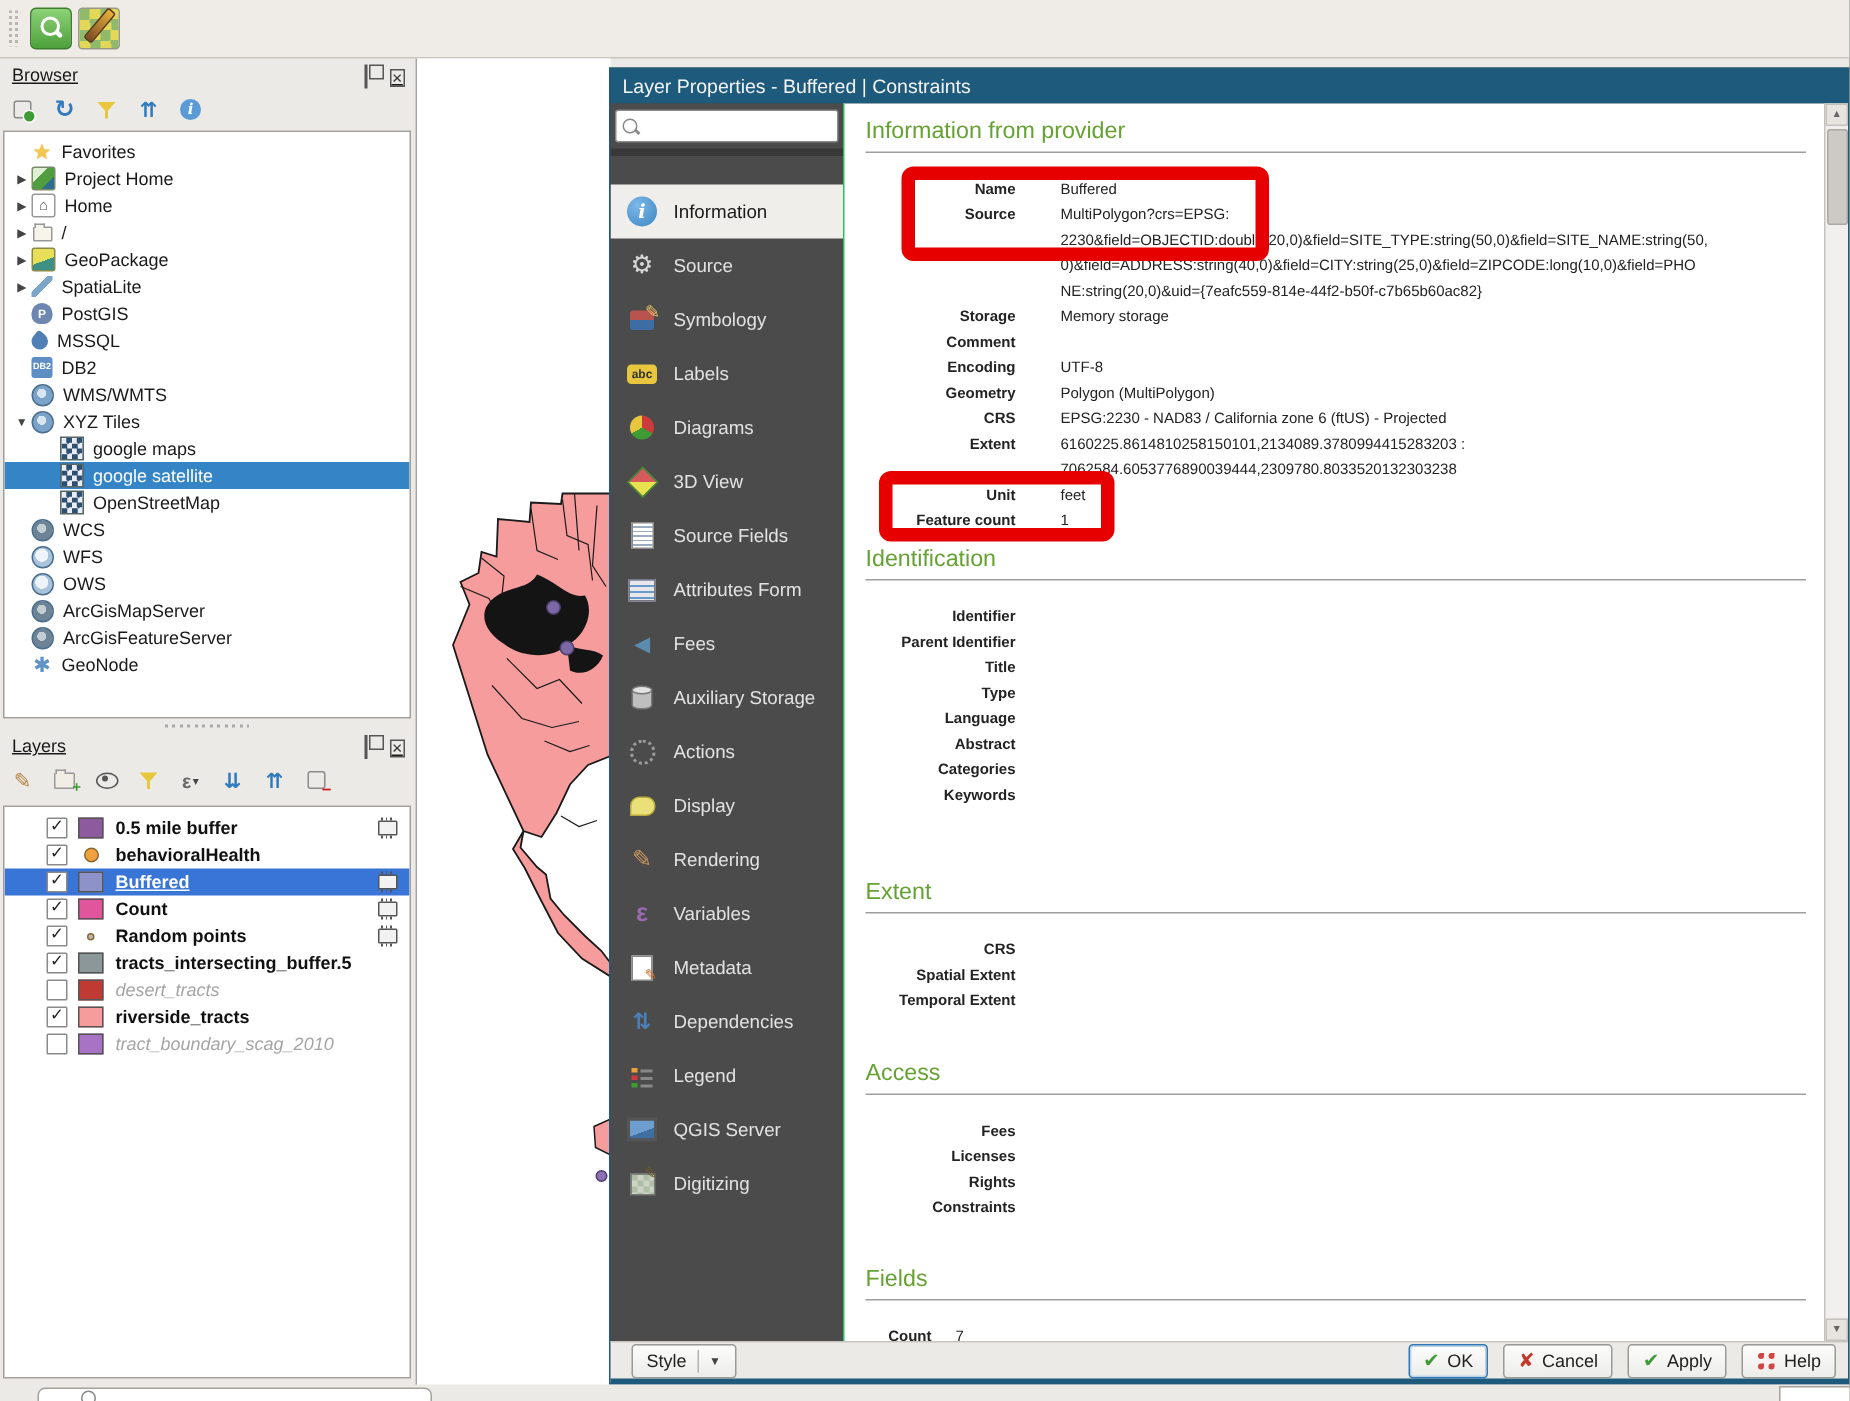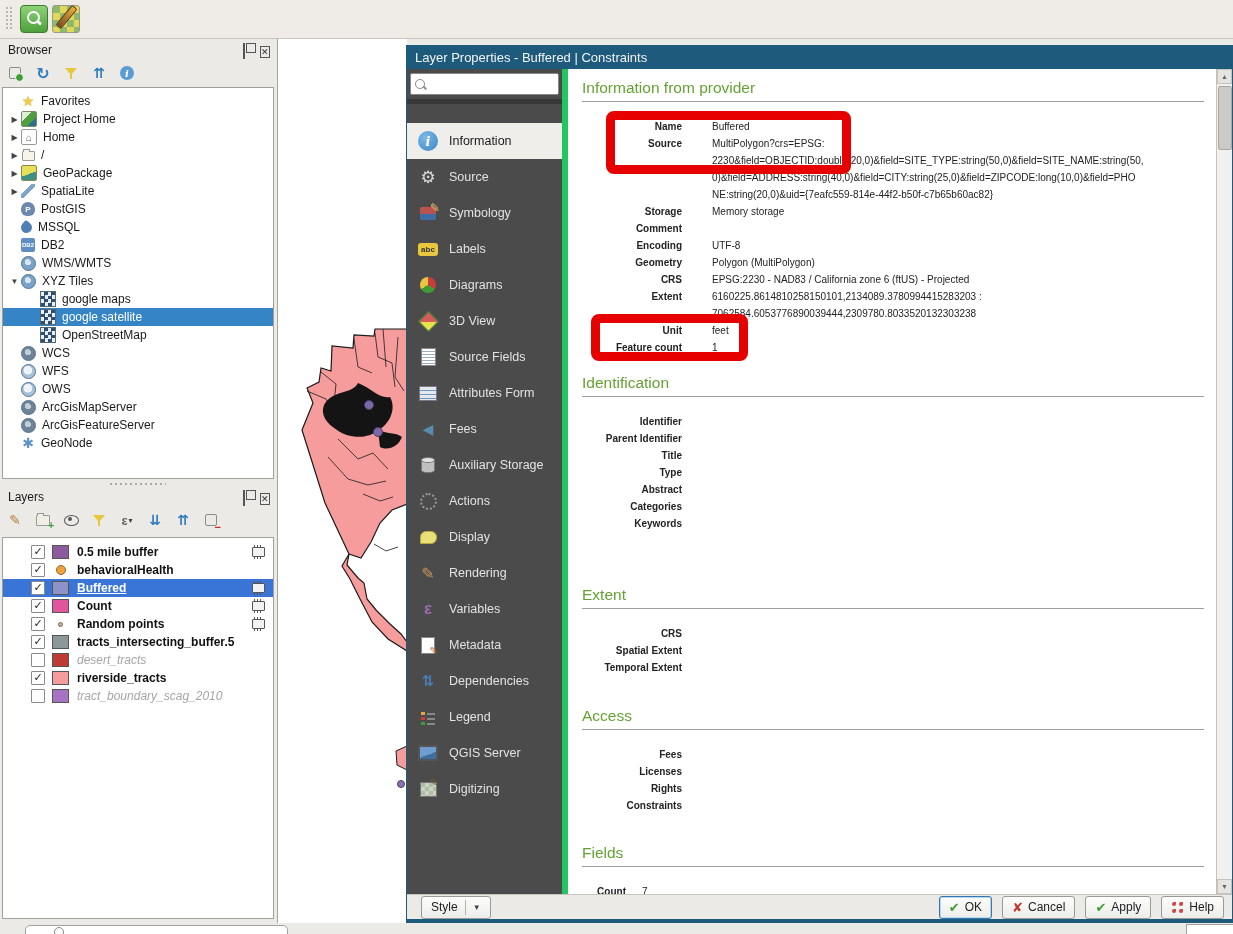--- a/index.html
+++ b/index.html
@@ -11,21 +11,21 @@
   .drag-dots{width:6px;height:24px;margin:0 8px 0 6px;background:repeating-linear-gradient(#b9b5b0 0 2px,transparent 2px 4px),repeating-linear-gradient(#b9b5b0 0 2px,transparent 2px 4px);background-size:2px 100%,2px 100%;background-position:0 0,4px 0;background-repeat:no-repeat;}
   .tbtn{width:28px;height:28px;border-radius:3px;display:flex;align-items:center;justify-content:center;margin-right:4px;}
   .app-zoom-icon{width:26px;height:26px;border-radius:4px;background:linear-gradient(#8dd277,#4da13c);border:1px solid #3c7d2e;position:relative;}
   .app-zoom-icon::before{content:"";position:absolute;left:6px;top:5px;width:9px;height:9px;border:2.5px solid #fff;border-radius:50%;}
   .app-zoom-icon::after{content:"";position:absolute;left:15px;top:15px;width:6px;height:3px;background:#fff;transform:rotate(45deg);border-radius:2px;}
   .app-editmap-icon{width:26px;height:26px;border-radius:3px;border:1px solid #998;background:repeating-conic-gradient(#e3d75a 0 25%,#8fba6b 0 50%);background-size:14px 14px;position:relative;}
   .app-editmap-icon::after{content:"";position:absolute;left:10px;top:-2px;width:5px;height:24px;background:linear-gradient(#e8b23c,#7a4a22);transform:rotate(40deg);border-radius:2px;border:1px solid #5a3518;}
 
   
   .panel{position:absolute;left:0;width:276px;}
-  .panel-header{height:20px;display:flex;align-items:center;padding:0 4px 0 8px;font-size:12px;color:#1a1a1a;}
+  .panel-header{height:20px;display:flex;align-items:center;padding:0 4px 0 8px;font-size:12px;color:#1a1a1a;text-decoration:underline;}
   .panel-title{flex:1;}
   .ph-btn{width:12px;height:12px;margin-left:5px;position:relative;display:inline-block;}
   .float-ic{border:1px solid #555;width:8px;height:8px;margin-top:2px;}
   .float-ic::before{content:"";position:absolute;left:3px;top:-1px;width:8px;height:8px;border:1px solid #555;background:#eceae6;}
   .close-ic{border:1px solid #555;width:10px;height:10px;text-align:center;font-size:9px;line-height:10px;color:#333;}
   .panel-toolbar{height:26px;display:flex;align-items:center;padding-left:6px;gap:10px;}
   .tbi{width:18px;height:18px;display:flex;align-items:center;justify-content:center;position:relative;}
   .tree{position:absolute;left:2px;right:2px;background:#fff;border:1px solid #a29e99;overflow:hidden;}
   .splitter-handle{position:absolute;left:110px;top:481px;width:56px;height:5px;background:repeating-linear-gradient(90deg,#aaa 0 2px,transparent 2px 5px);background-size:100% 2px;background-position:0 2px;background-repeat:no-repeat;}
 
@@ -119,21 +119,21 @@
   .d-metadata-icon span{width:12px;height:15px;background:#fff;border:1px solid #888;position:relative;}
   .d-metadata-icon span::after{content:"\270E";position:absolute;right:-4px;bottom:-3px;color:#d06a2a;font-size:10px;}
   .d-dependencies-icon{color:#4a7fb8;font-size:15px;font-weight:bold;}
   .d-legend-icon span{width:14px;height:14px;position:relative;display:block;}
   .d-legend-icon span::before{content:"";position:absolute;left:0;top:2px;width:4px;height:3px;background:#e8a33d;box-shadow:0 5px 0 #cc3b3b,0 10px 0 #3f9c35;}
   .d-legend-icon span::after{content:"";position:absolute;left:6px;top:3px;width:8px;height:1.5px;background:#888;box-shadow:0 5px 0 #888,0 10px 0 #888;}
   .d-qgisserver-icon span{width:16px;height:12px;background:linear-gradient(160deg,#6d9ecf 60%,#3e6f9e 60%);border:2px solid #555;}
   .d-digitizing-icon span{width:15px;height:13px;background:repeating-conic-gradient(#cdd4c6 0 25%,#aebfa6 0 50%);background-size:8px 8px;border:1px solid #777;position:relative;display:block;}
   .d-digitizing-icon span::after{content:"\270E";position:absolute;right:-3px;top:-7px;color:#6a5a2a;font-size:11px;}
 
-  .dlg-content{position:absolute;left:155px;right:0;top:23px;bottom:28px;background:#fff;border-left:6px solid #22c55e;overflow:hidden;}
+  .dlg-content{position:absolute;left:155px;right:0;top:23px;bottom:28px;background:#fff;border-left:1px solid #22c55e;overflow:hidden;}
   .sect{position:absolute;left:14px;right:28px;}
   .sect-h{color:#65a233;font-size:15.5px;line-height:22px;font-weight:500;}
   .sect-line{border-top:1px solid #9e9e9e;margin-top:2px;}
   .rows{margin-top:16px;}
   .irow{display:flex;line-height:17px;font-size:10px;color:#232323;}
   .ilabel{width:100px;text-align:right;font-weight:bold;flex:none;}
   .ival{margin-left:30px;flex:1;min-width:0;}
   .vline{white-space:nowrap;overflow:hidden;line-height:17px;}
   .sect.narrow .ilabel{width:44px;}
   .sect.narrow .ival{margin-left:16px;}
@@ -592,38 +592,42 @@
               <div class="irow">
                 <span class="ilabel">Unit</span>
                 <span class="ival">feet</span>
               </div>
               <div class="irow">
                 <span class="ilabel">Feature count</span>
                 <span class="ival">1</span>
               </div>
             </div>
           </div>
-          <div class="sect" style="top: 303px;">
+          <div class="sect" style="top: 293px;">
             <div class="sect-h">Identification</div>
             <div class="sect-line"></div>
             <div class="rows">
               <div class="irow">
                 <span class="ilabel">Identifier</span>
                 <span class="ival"></span>
               </div>
               <div class="irow">
                 <span class="ilabel">Parent Identifier</span>
                 <span class="ival"></span>
               </div>
               <div class="irow">
                 <span class="ilabel">Title</span>
                 <span class="ival"></span>
               </div>
               <div class="irow">
                 <span class="ilabel">Type</span>
+                <span class="ival"></span>
+              </div>
+              <div class="irow">
+                <span class="ilabel">Language</span>
                 <span class="ival"></span>
               </div>
               <div class="irow">
                 <span class="ilabel">Abstract</span>
                 <span class="ival"></span>
               </div>
               <div class="irow">
                 <span class="ilabel">Categories</span>
                 <span class="ival"></span>
               </div>

